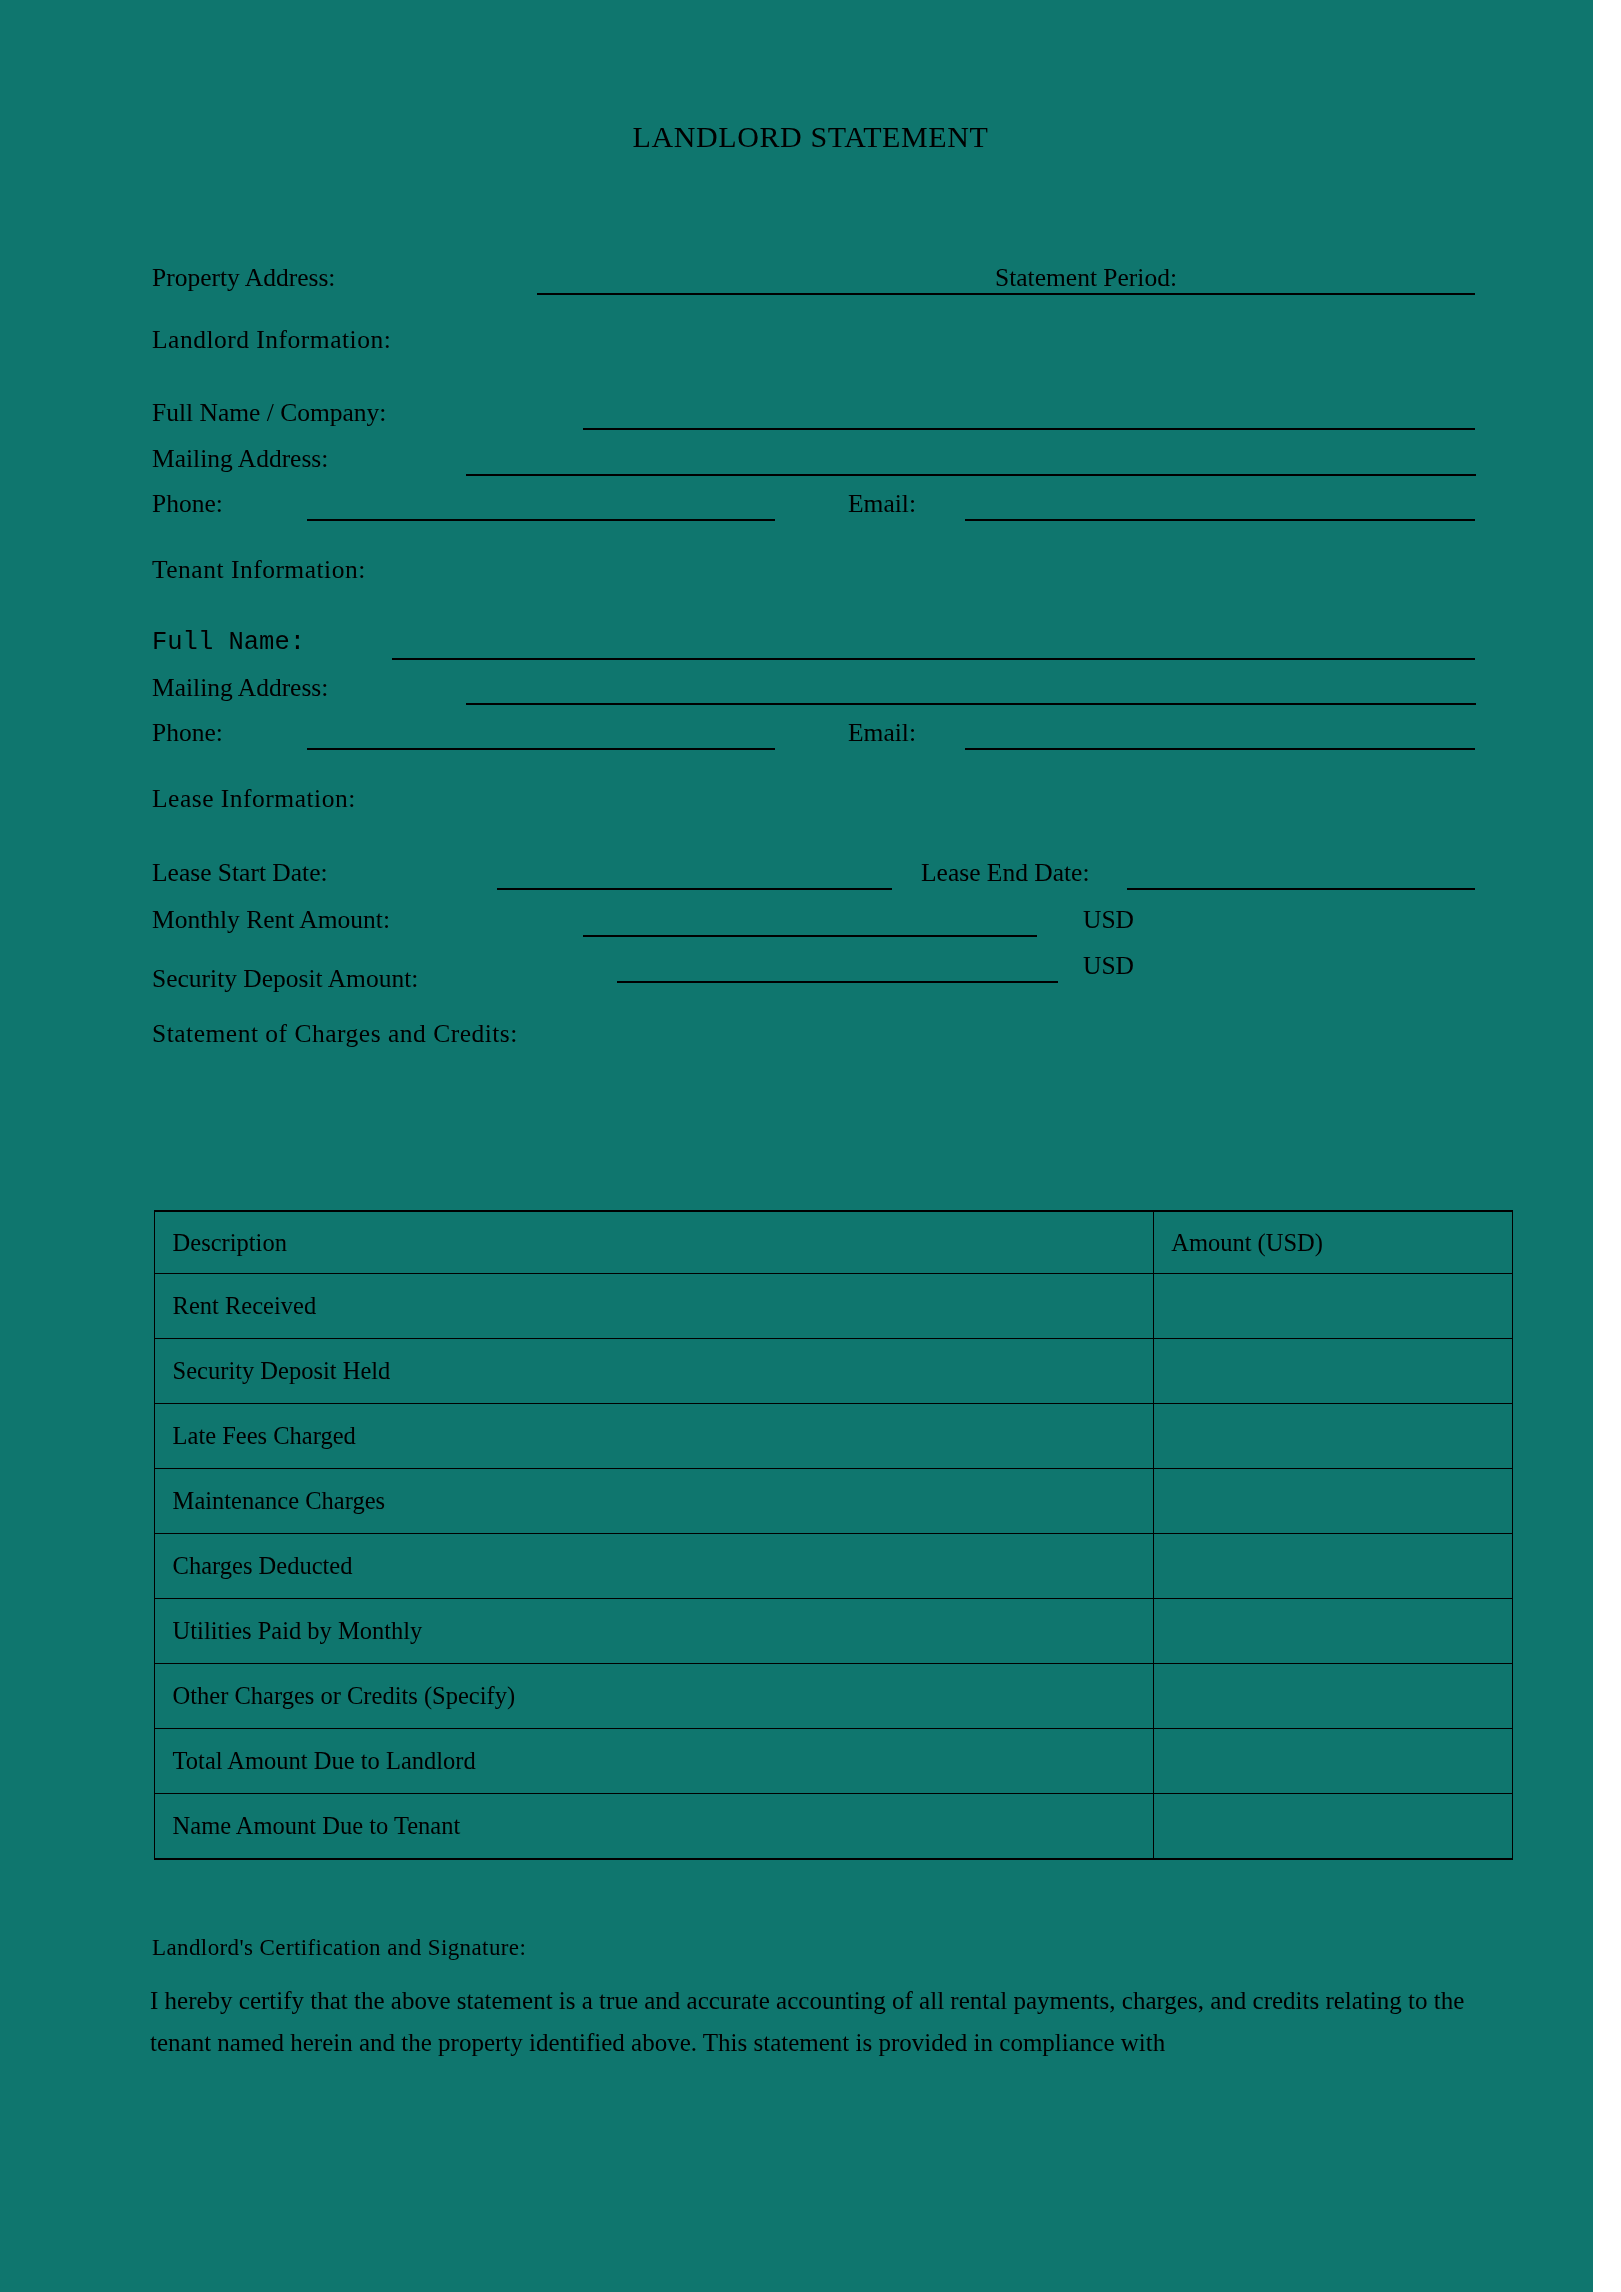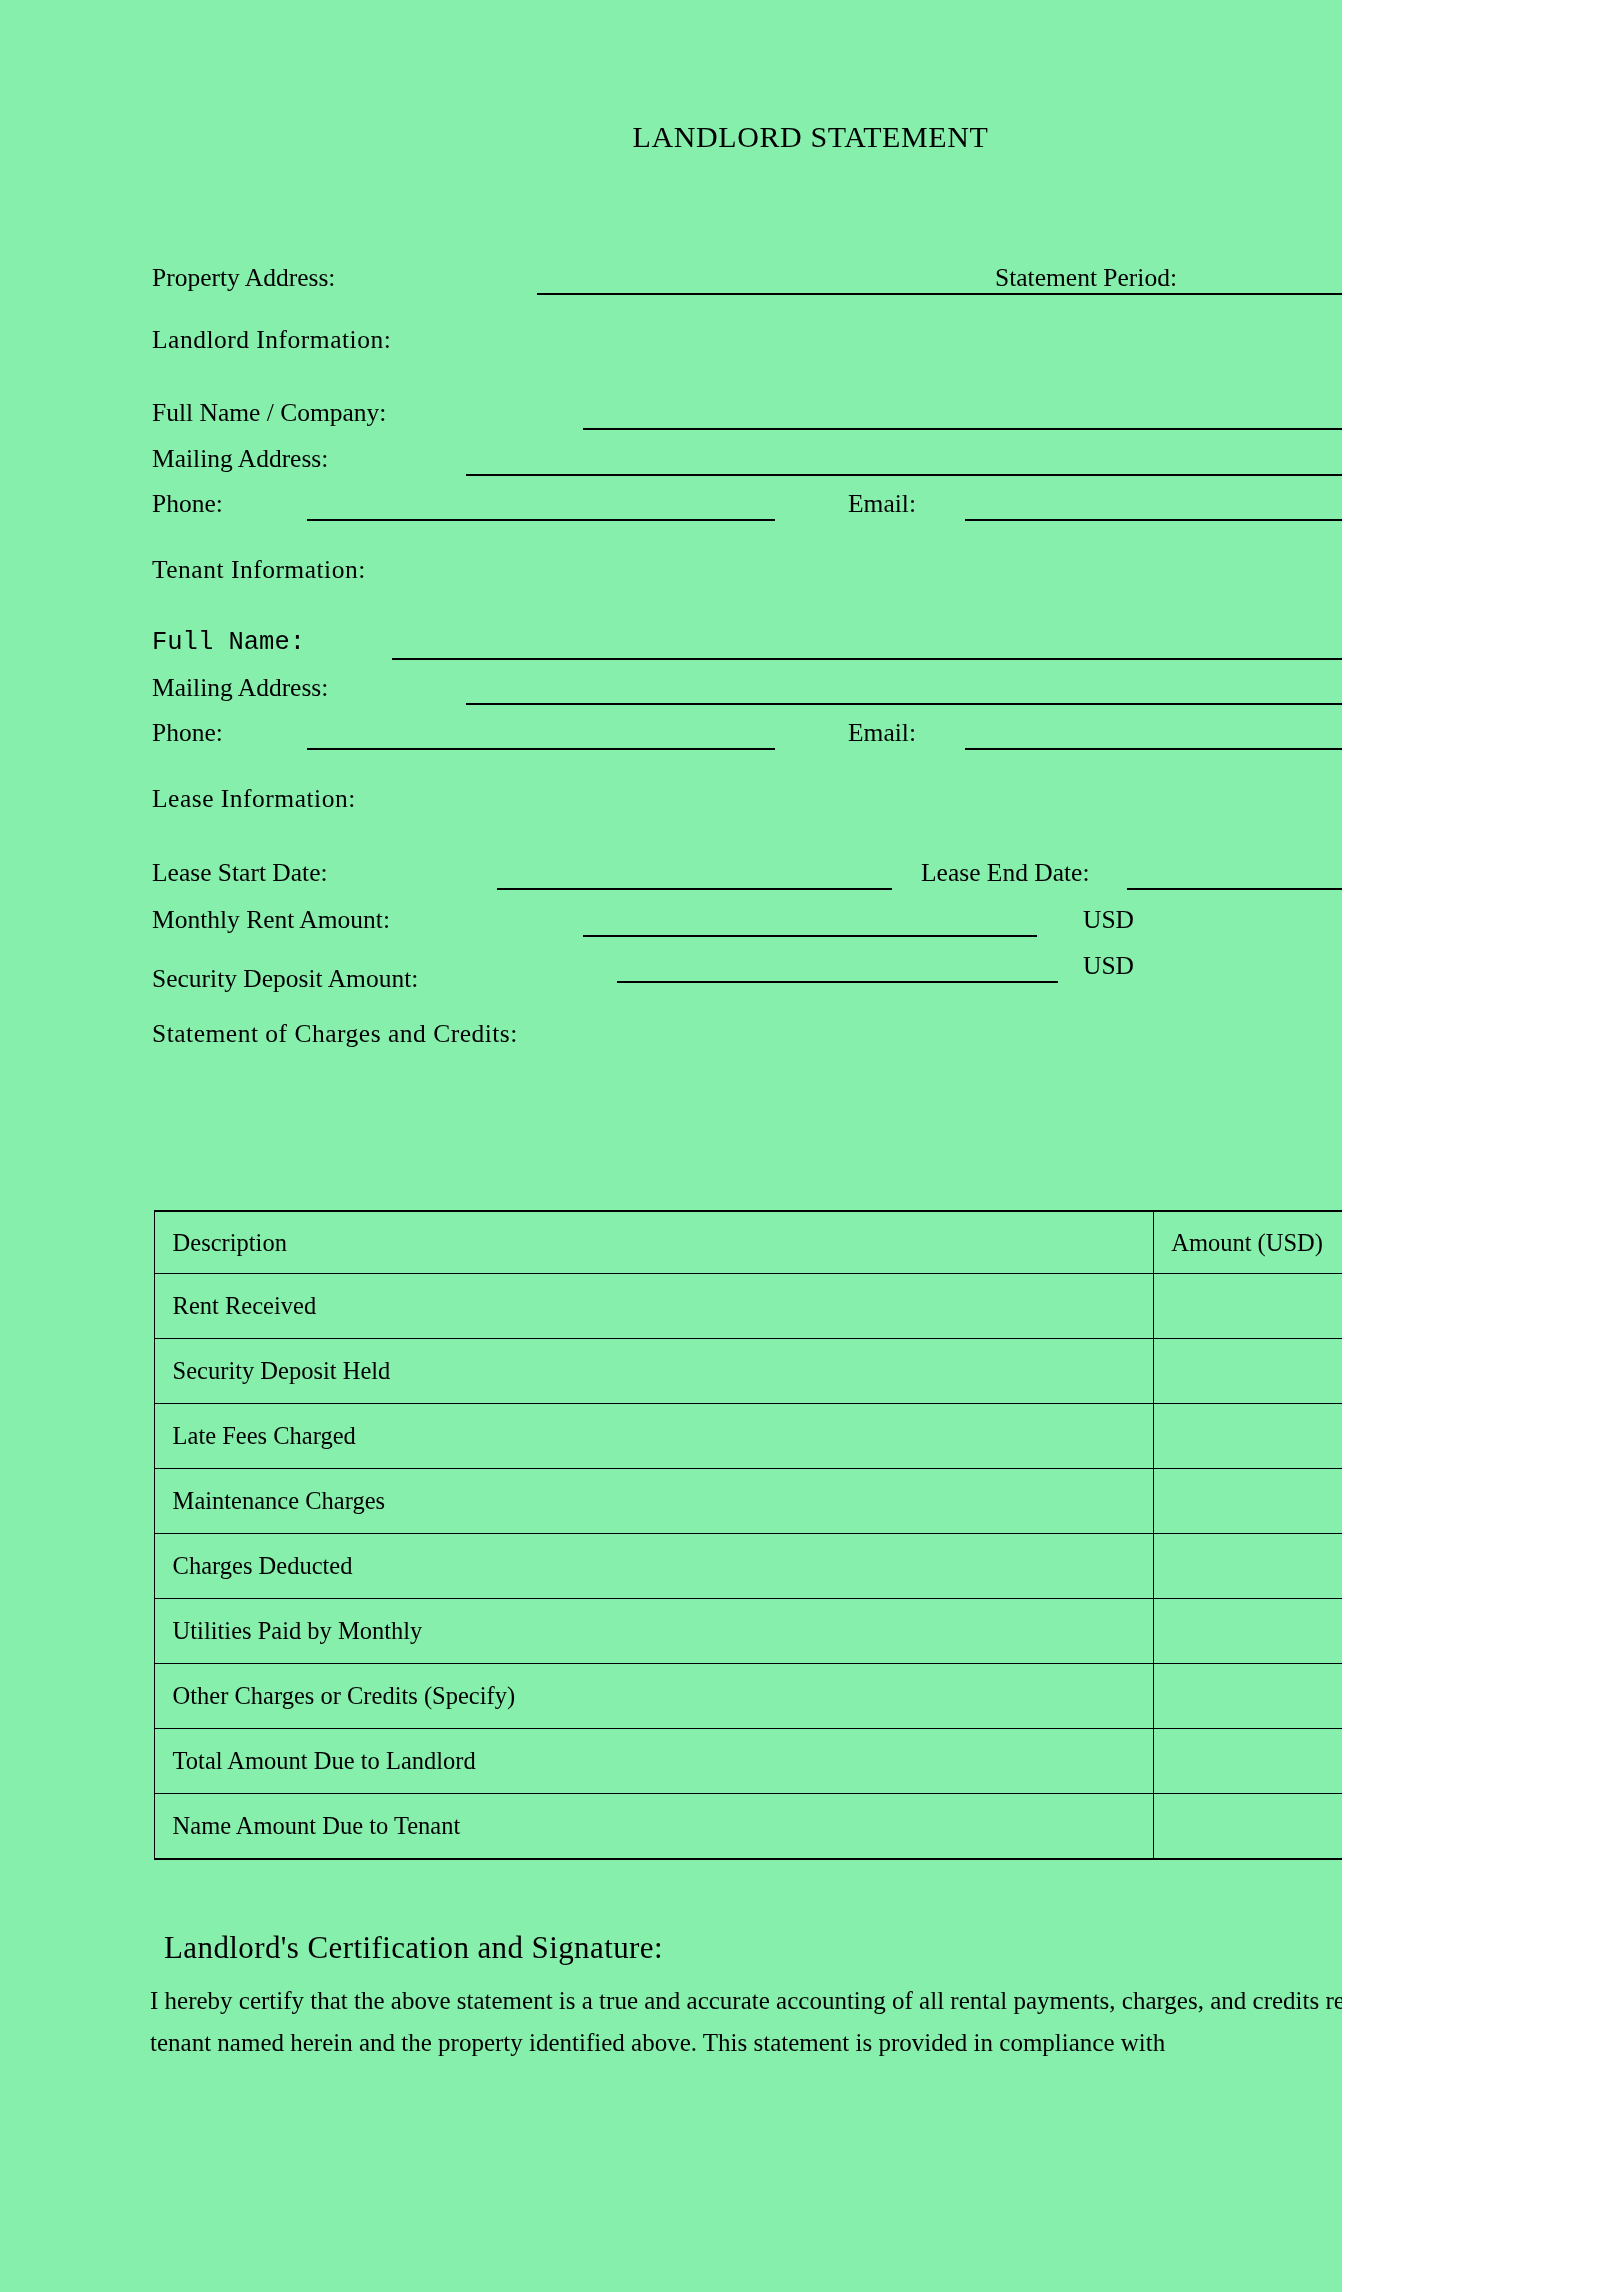--- a/index.html
+++ b/index.html
@@ -6,23 +6,23 @@
     margin: 0;
     padding: 0;
     background: #ffffff;
   }
   body {
     font-family: "Liberation Serif", "DejaVu Serif", serif;
     color: #000000;
   }
   .page {
     position: relative;
-    width: 1342px;
+    width: 1593px;
     height: 2293px;
-    background: #86efac;
+    background: #0f766e;
     overflow: hidden;
   }
 
   
   .doc-title {
     position: absolute;
     top: 120px;
     left: 0;
     width: 1621px;
     text-align: center;
@@ -90,25 +90,24 @@
     border-bottom: 2px solid #000000;
   }
   .col-desc { width: 980px; }
   .col-amt  { width: 341px; }
 
   
   .cert-head {
     position: absolute;
     left: 152px;
     top: 1933px;
-    font-size: 31px;
+    font-size: 23px;
     line-height: 29px;
     letter-spacing: 0.4px;
     white-space: nowrap;
-    margin-left: 12px;
   }
   .cert-body {
     position: absolute;
     left: 150px;
     top: 1980px;
     width: 1328px;
     font-size: 25px;
     line-height: 42px;
     text-align: left;
   }

